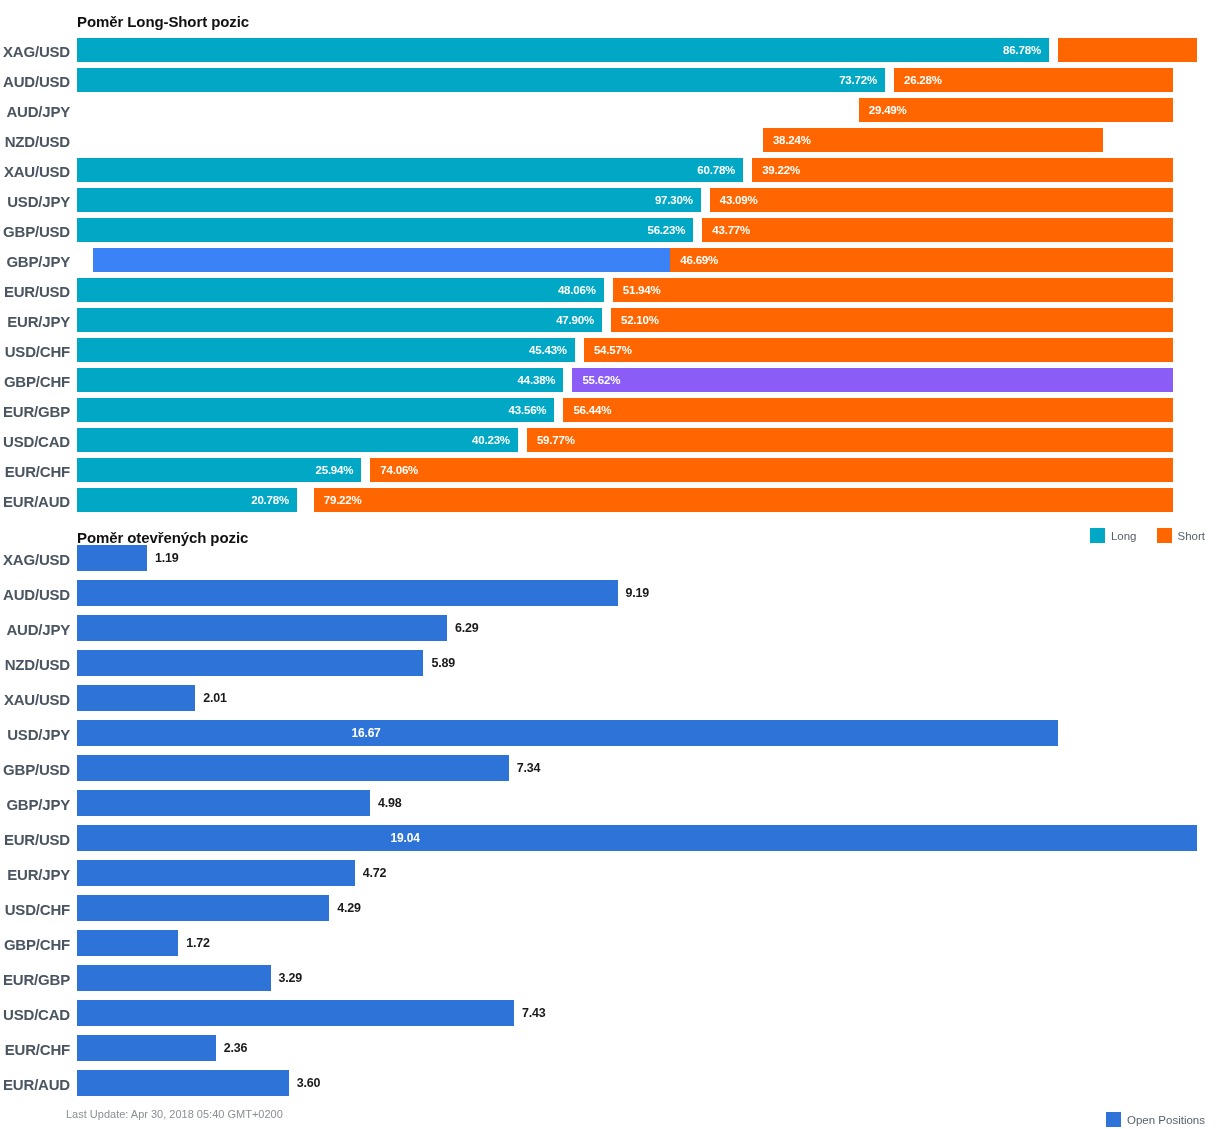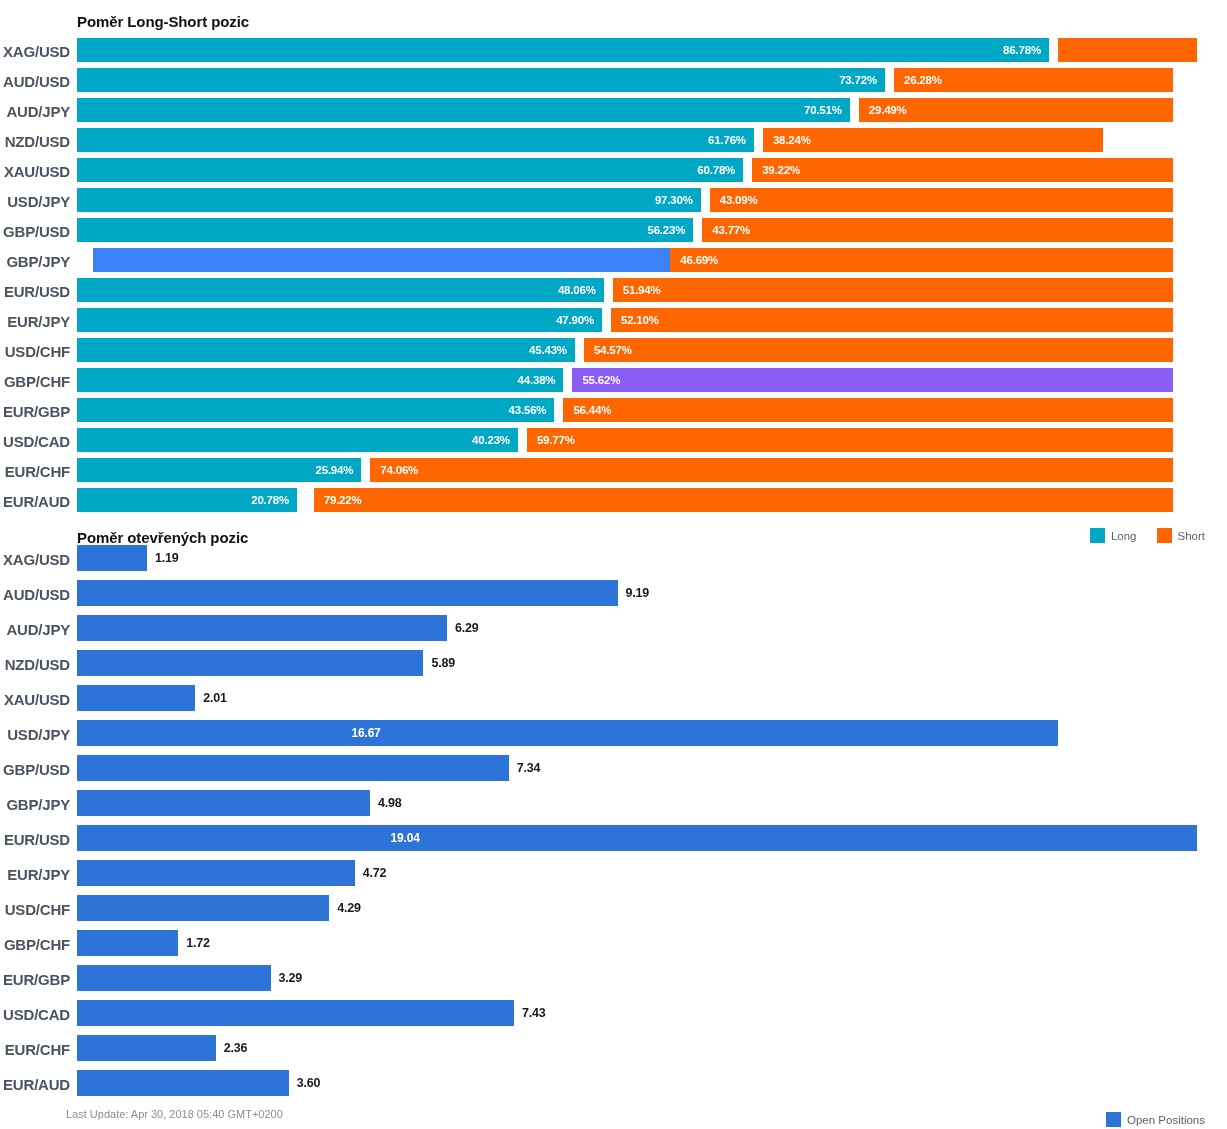--- a/index.html
+++ b/index.html
@@ -150,34 +150,28 @@
               <span class="seg-val">73.72%</span>
             </div>
             <div class="seg seg-short" style="left: 816.971px; width: 279.029px; background: rgb(255, 102, 0);">
               <span class="seg-val">26.28%</span>
             </div>
           </div>
         </div>
         <div class="ls-row" style="top: 98px; height: 24px;">
           <div class="row-label" style="top: 5px;">AUD/JPY</div>
           <div class="ls-track" style="width: 1096px;">
-            <div class="seg seg-long" style="left: 0px; width: 772.79px; background: rgb(0, 168, 198);">
-              <span class="seg-val">70.51%</span>
-            </div>
             <div class="seg seg-short" style="left: 781.79px; width: 314.21px; background: rgb(255, 102, 0);">
               <span class="seg-val">29.49%</span>
             </div>
           </div>
         </div>
         <div class="ls-row" style="top: 128px; height: 24px;">
           <div class="row-label" style="top: 5px;">NZD/USD</div>
           <div class="ls-track" style="width: 1096px;">
-            <div class="seg seg-long" style="left: 0px; width: 676.89px; background: rgb(0, 168, 198);">
-              <span class="seg-val">61.76%</span>
-            </div>
             <div class="seg seg-short" style="left: 685.89px; width: 340px; background: rgb(255, 102, 0);">
               <span class="seg-val">38.24%</span>
             </div>
           </div>
         </div>
         <div class="ls-row" style="top: 158px; height: 24px;">
           <div class="row-label" style="top: 5px;">XAU/USD</div>
           <div class="ls-track" style="width: 1096px;">
             <div class="seg seg-long" style="left: 0px; width: 666.149px; background: rgb(0, 168, 198);">
               <span class="seg-val">60.78%</span>

